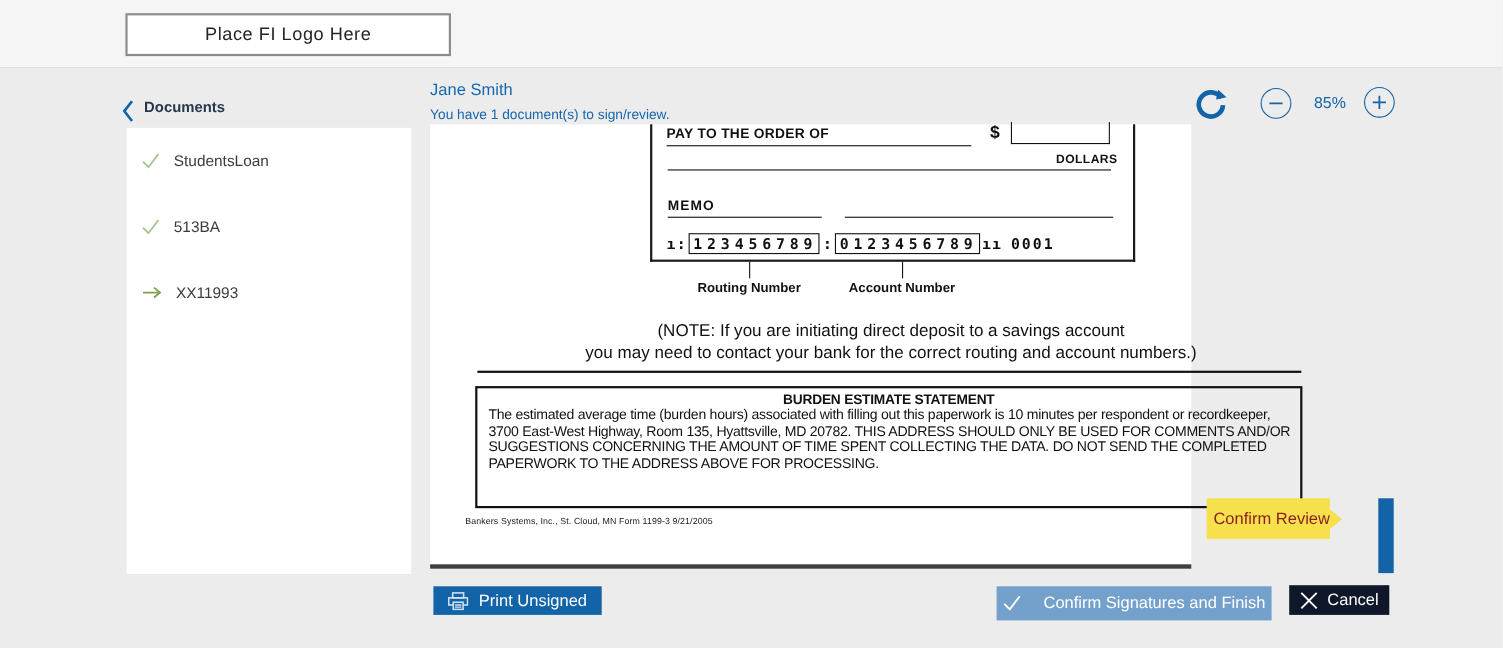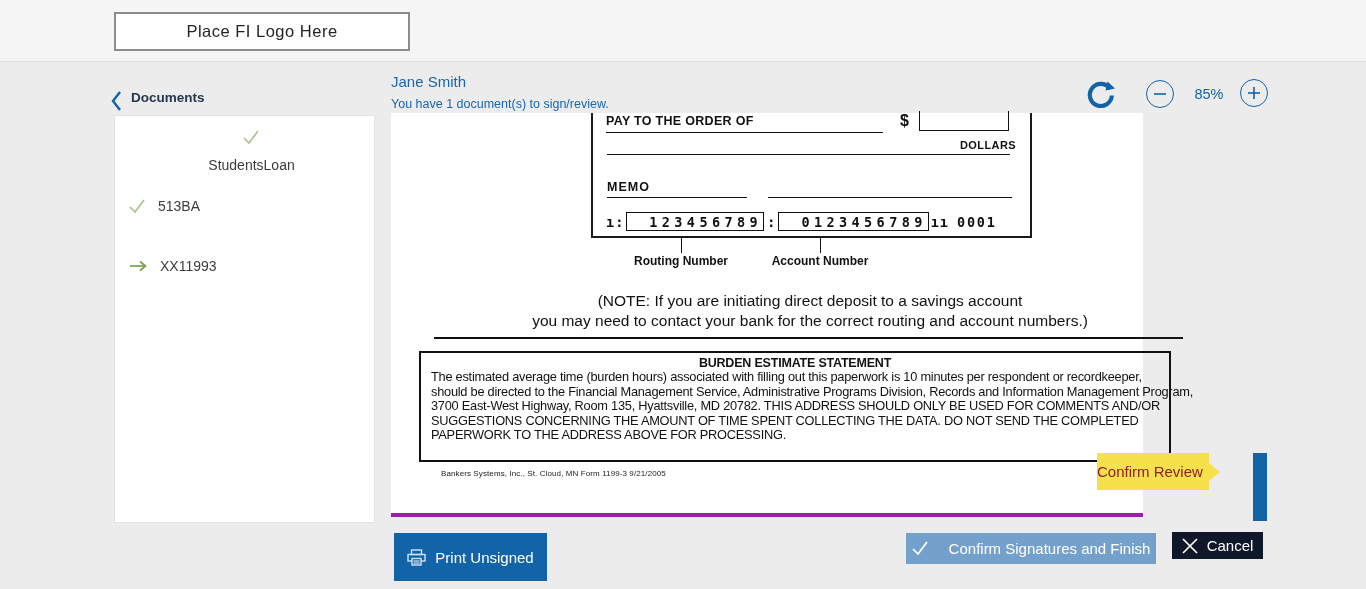--- a/index.html
+++ b/index.html
@@ -20,59 +20,59 @@
   
   .refresh-btn { position:absolute; left:1085px; top:78px; width:32px; height:32px; cursor:pointer; }
   .circle-btn { position:absolute; width:28px; height:28px; border:1.4px solid #1263a8; border-radius:50%; background:transparent; display:flex; align-items:center; justify-content:center; cursor:pointer; }
   .zoom-out-btn { left:1146px; top:80px; }
   .zoom-in-btn  { left:1240px; top:79px; }
   .zoom-level { position:absolute; left:1186px; top:86px; width:46px; text-align:center; font-size:14.5px; color:#1263a8; }
 
   
   .sidebar { position:absolute; left:114px; top:115px; width:261px; height:408px; background:#ffffff; border:1px solid #e3e3e3; }
   .doc-item { display:flex; align-items:center; gap:12px; height:32px; padding-left:14px; cursor:pointer;margin-top:28px; }
-  .doc-item:first-child { margin-top:14px;flex-direction:column; }
+  .doc-item:first-child { margin-top:14px; }
   .doc-item-label { font-size:14px; color:#3c3c3c; }
 
   
-  .doc { position:absolute; left:391px; top:113px; width:752px; height:404px; background:#ffffff; border-bottom:4px solid #a21caf; }
+  .doc { position:absolute; left:391px; top:113px; width:692px; height:404px; background:#ffffff; border-bottom:4px solid #404040; }
   .check { position:absolute; left:200px; top:0; width:441px; height:125px; border-left:2px solid #1a1a1a; border-right:2px solid #1a1a1a; border-bottom:2px solid #1a1a1a; }
   .pay-label { position:absolute; left:13px; top:1px; font-size:12.5px; font-weight:bold; letter-spacing:0.3px; color:#111; }
   .pay-line { position:absolute; left:13px; top:19px; width:277px; border-top:1.6px solid #111; }
   .dollar-sign { position:absolute; left:307px; top:-1px; font-size:16px; font-weight:bold; color:#111; }
   .amount-box { position:absolute; left:326px; top:-2px; width:90px; height:20px; border-left:1.6px solid #111; border-right:1.6px solid #111; border-bottom:1.6px solid #111; }
   .dollars-label { position:absolute; left:367px; top:26px; font-size:11px; font-weight:bold; letter-spacing:0.4px; color:#111; }
   .dollars-line { position:absolute; left:14px; top:41px; width:403px; border-top:1.6px solid #111; }
   .memo-label { position:absolute; left:14px; top:67px; font-size:12.5px; font-weight:bold; letter-spacing:1px; color:#111; }
   .memo-line1 { position:absolute; left:14px; top:84px; width:140px; border-top:1.6px solid #111; }
   .memo-line2 { position:absolute; left:175px; top:84px; width:244px; border-top:1.6px solid #111; }
   .micr-row { position:absolute; left:11px; top:99px; display:flex; align-items:center; font-family:"DejaVu Sans Mono", monospace; font-weight:bold; font-size:13.5px; color:#111; }
   .micr-sym { letter-spacing:1px; padding:0 2px; }
-  .micr-box { border:1.5px solid #111; height:19px; display:flex; align-items:center; padding:0 1px 0 22px; letter-spacing:4.4px; }
+  .micr-box { border:1.5px solid #111; height:19px; display:flex; align-items:center; padding:0 1px 0 3px; letter-spacing:4.4px; }
   .micr-colon { padding:0 3px; font-size:14px; }
   .micr-num { letter-spacing:1.8px; padding-left:6px; }
   .leader { position:absolute; width:0; height:15px; border-left:1.6px solid #111; top:125px; }
   .leader-routing { left:290px; }
   .leader-account { left:429px; }
   .micr-label { position:absolute; top:141px; width:122px; text-align:center; font-size:12px; font-weight:bold; color:#111; }
   .micr-label-routing { left:229px; }
   .micr-label-account { left:368px; }
   .note-block { position:absolute; left:24px; top:178px; width:790px; text-align:center; font-size:15.5px; line-height:19.5px; color:#111; }
   .doc-rule { position:absolute; left:43px; top:224px; width:749px; border-top:2px solid #111; }
-  .burden-box { position:absolute; left:28px; top:238px; width:752px; height:111px; border:2px solid #111; }
+  .burden-box { position:absolute; left:41px; top:238px; width:752px; height:111px; border:2px solid #111; }
   .burden-title { text-align:center; font-size:12.5px; font-weight:bold; letter-spacing:-0.2px; margin-top:3px; color:#111; }
   .burden-line { margin:0 0 0 10px; font-size:12.8px; line-height:14.6px; color:#111; white-space:nowrap; letter-spacing:-0.25px; }
-  .doc-footer { position:absolute; left:50px; top:356px; font-size:8px; color:#222; letter-spacing:0.1px; }
-  .confirm-tag { position:absolute; left:706px; top:340px; width:112px; height:37px; background:#f6e14c; color:#8b2121; font-size:15px; display:flex; align-items:center; justify-content:flex-start; cursor:pointer; }
+  .doc-footer { position:absolute; left:32px; top:356px; font-size:8px; color:#222; letter-spacing:0.1px; }
+  .confirm-tag { position:absolute; left:706px; top:340px; width:112px; height:37px; background:#f6e14c; color:#8b2121; font-size:15px; display:flex; align-items:center; justify-content:flex-end; cursor:pointer; }
   .confirm-tag::after { content:""; position:absolute; left:100%; top:50%; transform:translateY(-50%); border-top:9px solid transparent; border-bottom:9px solid transparent; border-left:11px solid #f6e14c; }
   .sig-bar { position:absolute; left:1253px; top:453px; width:14px; height:68px; background:#1263a8; cursor:pointer; }
 
   
   .btn { position:absolute; display:flex; align-items:center; justify-content:center; gap:9px; color:#ffffff; font-size:15px; cursor:pointer; border:none; }
-  .btn-print { left:394px; top:533px; width:153px; height:48px; background:#1263a8; }
+  .btn-print { left:394px; top:533px; width:153px; height:26px; background:#1263a8; }
   .btn-confirm { left:906px; top:533px; width:250px; height:31px; background:#74a1cb;gap:20px; }
   .btn-cancel { left:1172px; top:532px; width:91px; height:27px; background:#0f172a; }
 </style>
 </head>
 <body>
 
 <div class="app">
 
   <div class="topbar">
     <div class="logo-box">
@@ -175,21 +175,20 @@
     <div class="note-block">
       <div>(NOTE: If you are initiating direct deposit to a savings account</div>
       <div>you may need to contact your bank for the correct routing and account numbers.)</div>
     </div>
 
     <div class="doc-rule"></div>
 
     <div class="burden-box">
       <div class="burden-title">BURDEN ESTIMATE STATEMENT</div>
       <div class="burden-line">The estimated average time (burden hours) associated with filling out this paperwork is 10 minutes per respondent or recordkeeper,</div>
-      <div class="burden-line">should be directed to the Financial Management Service, Administrative Programs Division, Records and Information Management Program,</div>
       <div class="burden-line">3700 East-West Highway, Room 135, Hyattsville, MD 20782. THIS ADDRESS SHOULD ONLY BE USED FOR COMMENTS AND/OR</div>
       <div class="burden-line">SUGGESTIONS CONCERNING THE AMOUNT OF TIME SPENT COLLECTING THE DATA. DO NOT SEND THE COMPLETED</div>
       <div class="burden-line">PAPERWORK TO THE ADDRESS ABOVE FOR PROCESSING.</div>
     </div>
 
     <div class="doc-footer">Bankers Systems, Inc., St. Cloud, MN Form 1199-3 9/21/2005</div>
 
     <div class="confirm-tag">
       <span>Confirm Review</span>
     </div>

